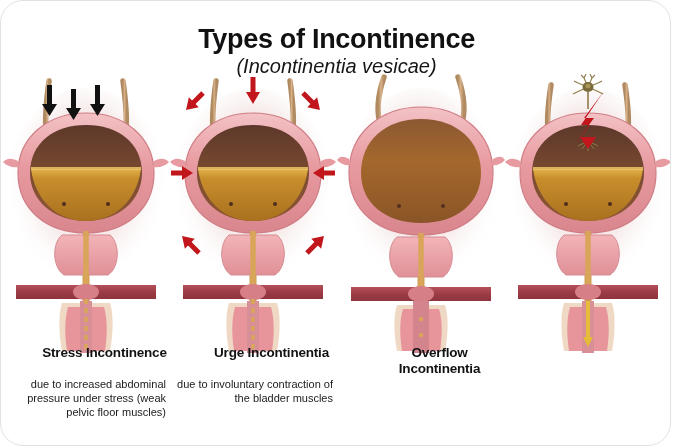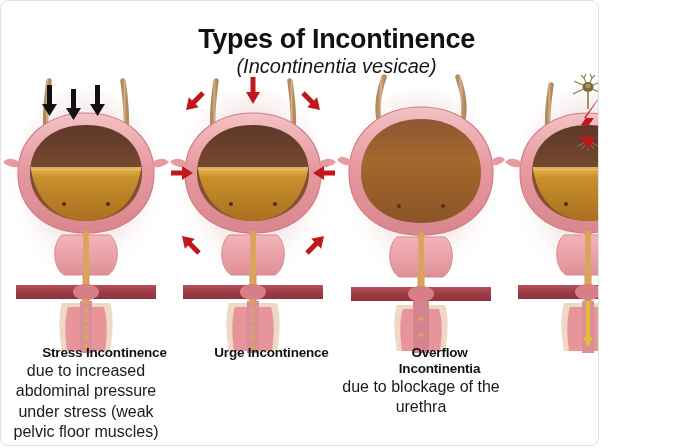--- a/index.html
+++ b/index.html
@@ -4,24 +4,24 @@
 <title>Types of Incontinence</title>
 <style>
   html,body{margin:0;padding:0;background:#ffffff;}
   body{
     width:673px;height:448px;overflow:hidden;
     font-family:"Liberation Sans","DejaVu Sans",sans-serif;
     -webkit-font-smoothing:antialiased;
   }
   #figure{
     position:relative;
-    width:599px;height:446px;
+    width:671px;height:446px;
     box-sizing:border-box;
     border:1px solid #e2e2e2;
-    border-radius:8px;
+    border-radius:23px;
     background:#ffffff;
     overflow:hidden;
   }
   
   #title-block{position:absolute;left:0;top:24px;width:671px;text-align:center;}
   #main-title{
     font-size:27px;font-weight:bold;color:#111113;
     letter-spacing:-0.3px;line-height:1.05;
   }
   #sub-title{
@@ -35,22 +35,22 @@
   .panel svg{display:block;width:168px;height:290px;}
   
   #captions{position:absolute;left:0;top:344px;width:671px;height:100px;}
   .caption{position:absolute;top:0;width:168px;text-align:center;}
   .c0{left:1px;} .c1{left:168px;} .c2{left:336px;} .c3{left:503px;}
   .cap-title{
     font-size:13.5px;font-weight:bold;color:#121214;
     line-height:1.18;letter-spacing:-0.2px;padding-left:37px;
   }
   .cap-body{
-    font-size:16px;color:#1b1b1d;line-height:1.28;
-    margin-top:0;padding:0 4px;
+    font-size:11px;color:#1b1b1d;line-height:1.28;
+    margin-top:16px;padding:0 4px;text-align:right;
   }
 </style>
 </head>
 <body>
 
 <div id="figure">
 
   <div id="title-block">
     <div id="main-title">Types of Incontinence</div>
     <div id="sub-title">(Incontinentia vesicae)</div>
@@ -426,24 +426,24 @@
   </div>
 
   <div id="captions">
 
     <div class="caption c0">
       <div class="cap-title">Stress Incontinence</div>
       <div class="cap-body">due to increased abdominal pressure under stress (weak pelvic floor muscles)</div>
     </div>
 
     <div class="caption c1">
-      <div class="cap-title">Urge Incontinence</div>
+      <div class="cap-title">Urge Incontinentia</div>
+      <div class="cap-body">due to involuntary contraction of the bladder muscles</div>
     </div>
 
     <div class="caption c2">
       <div class="cap-title">Overflow Incontinentia</div>
-      <div class="cap-body">due to blockage of the urethra</div>
     </div>
 
 
   </div>
 
 </div>
 
 </body></html>

